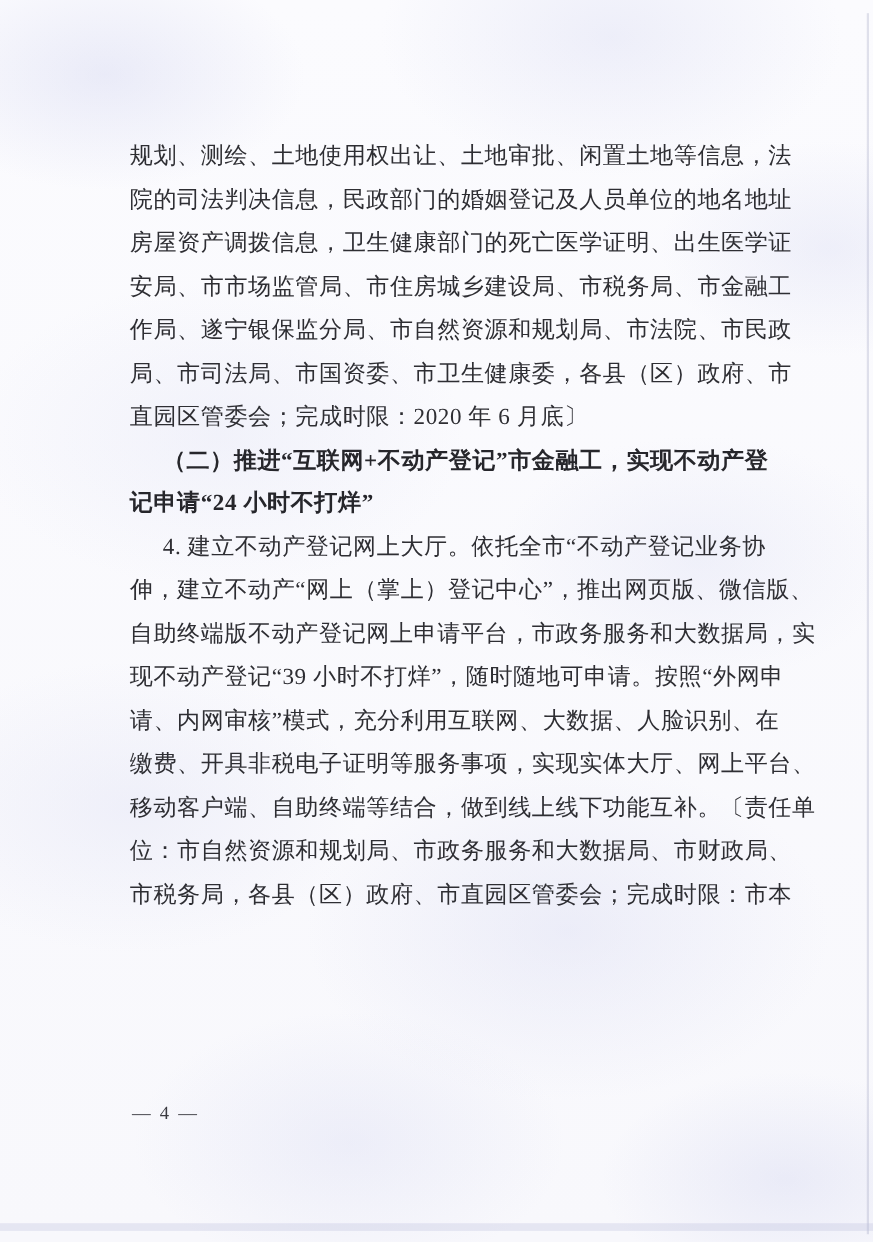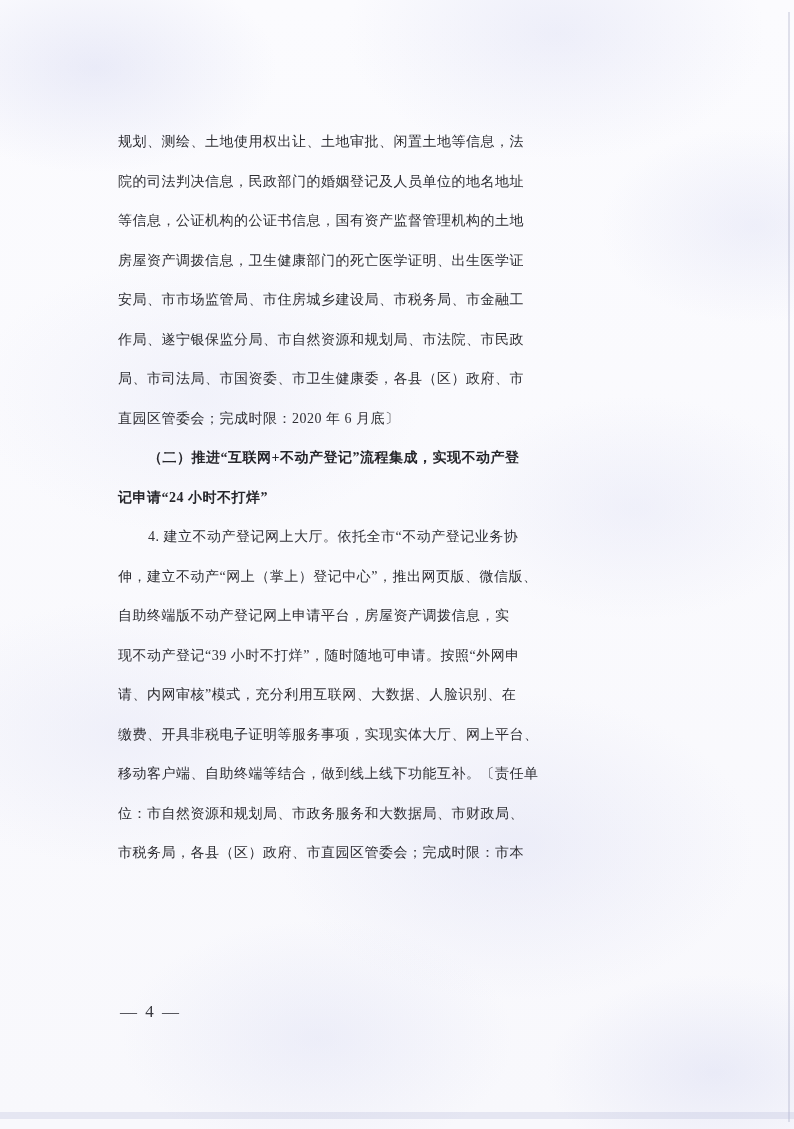--- a/index.html
+++ b/index.html
@@ -35,21 +35,21 @@
     position: absolute; left: 0; top: 1112px;
     width: 100%; height: 7px;
     background: rgba(185,190,220,0.30);
   }
   .content {
     position: absolute;
     left: 118px;
     top: 122px;
     width: 600px;
     color: #2e2e33;
-    font-size: 14px;
+    font-size: 21px;
     letter-spacing: 0.5px;
     line-height: 39.5px;
   }
   .line {
     white-space: nowrap;
     height: 39.5px;
   }
   .indent { padding-left: 30px; }
   .heading {
     font-weight: 600;
@@ -66,33 +66,32 @@
   }
 </style>
 </head>
 <body>
 
 <div class="page">
   <div class="content">
 
     <div class="line">规划、测绘、土地使用权出让、土地审批、闲置土地等信息，法</div>
     <div class="line">院的司法判决信息，民政部门的婚姻登记及人员单位的地名地址</div>
-    <div class="line">等信息，公证机构的公证书信息，国有资产监督管理机构的土地</div>
     <div class="line">房屋资产调拨信息，卫生健康部门的死亡医学证明、出生医学证</div>
     <div class="line">安局、市市场监管局、市住房城乡建设局、市税务局、市金融工</div>
     <div class="line">作局、遂宁银保监分局、市自然资源和规划局、市法院、市民政</div>
     <div class="line">局、市司法局、市国资委、市卫生健康委，各县（区）政府、市</div>
     <div class="line">直园区管委会；完成时限：2020 年 6 月底〕</div>
 
-    <div class="line heading indent">（二）推进“互联网+不动产登记”流程集成，实现不动产登</div>
+    <div class="line heading indent">（二）推进“互联网+不动产登记”市金融工，实现不动产登</div>
     <div class="line heading">记申请“24 小时不打烊”</div>
 
     <div class="line indent">4. 建立不动产登记网上大厅。依托全市“不动产登记业务协</div>
     <div class="line">伸，建立不动产“网上（掌上）登记中心”，推出网页版、微信版、</div>
-    <div class="line">自助终端版不动产登记网上申请平台，房屋资产调拨信息，实</div>
+    <div class="line">自助终端版不动产登记网上申请平台，市政务服务和大数据局，实</div>
     <div class="line">现不动产登记“39 小时不打烊”，随时随地可申请。按照“外网申</div>
     <div class="line">请、内网审核”模式，充分利用互联网、大数据、人脸识别、在</div>
     <div class="line">缴费、开具非税电子证明等服务事项，实现实体大厅、网上平台、</div>
     <div class="line">移动客户端、自助终端等结合，做到线上线下功能互补。〔责任单</div>
     <div class="line">位：市自然资源和规划局、市政务服务和大数据局、市财政局、</div>
     <div class="line">市税务局，各县（区）政府、市直园区管委会；完成时限：市本</div>
 
   </div>
 
   <div class="page-number">— 4 —</div>

